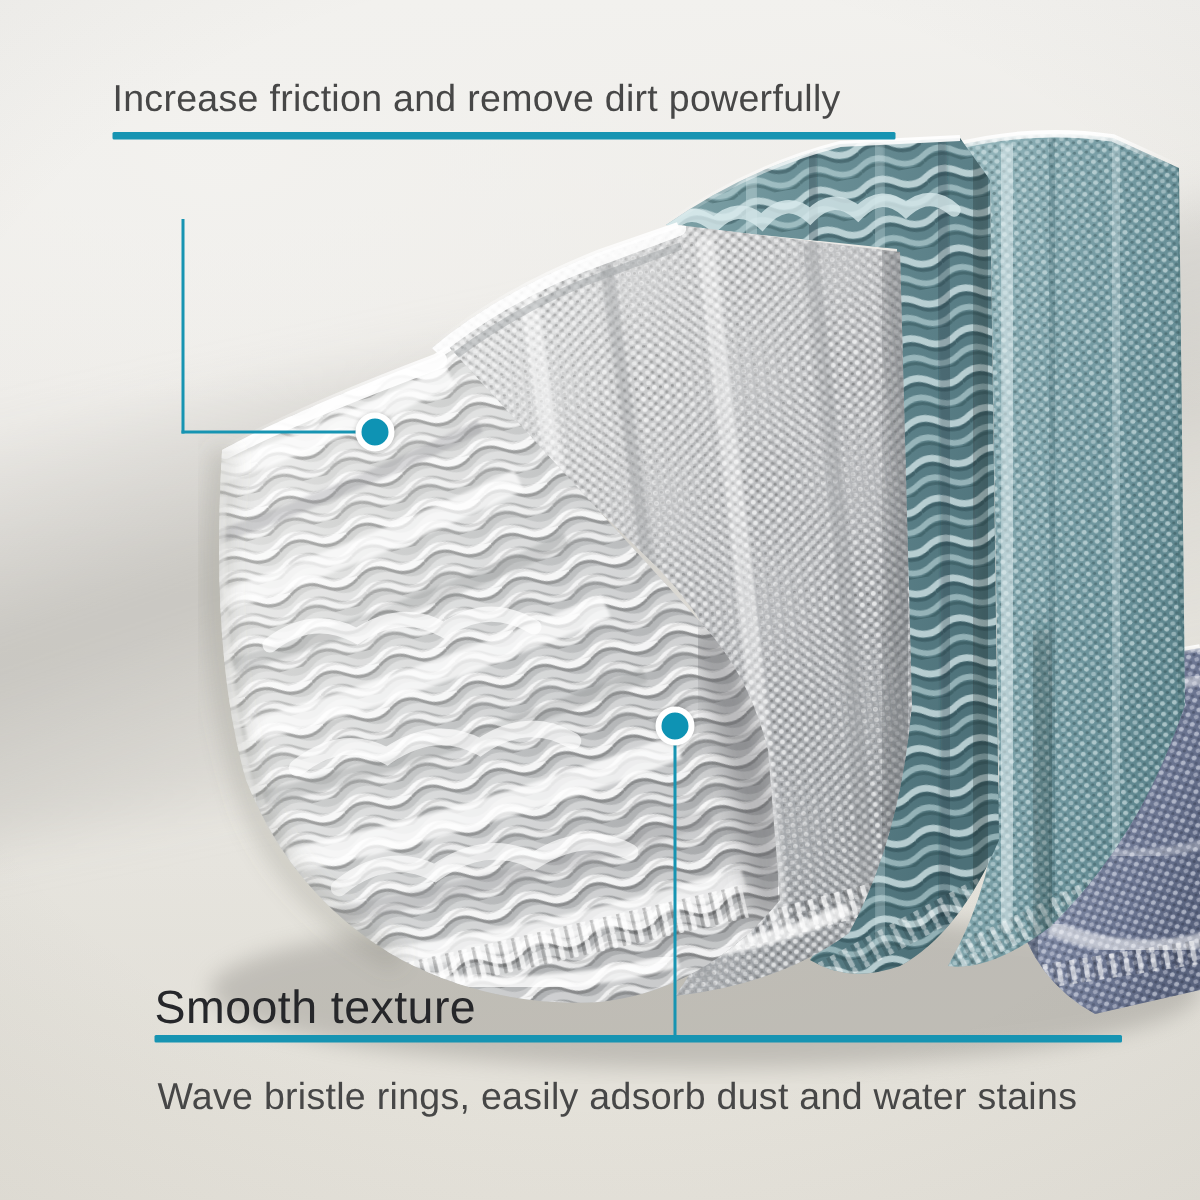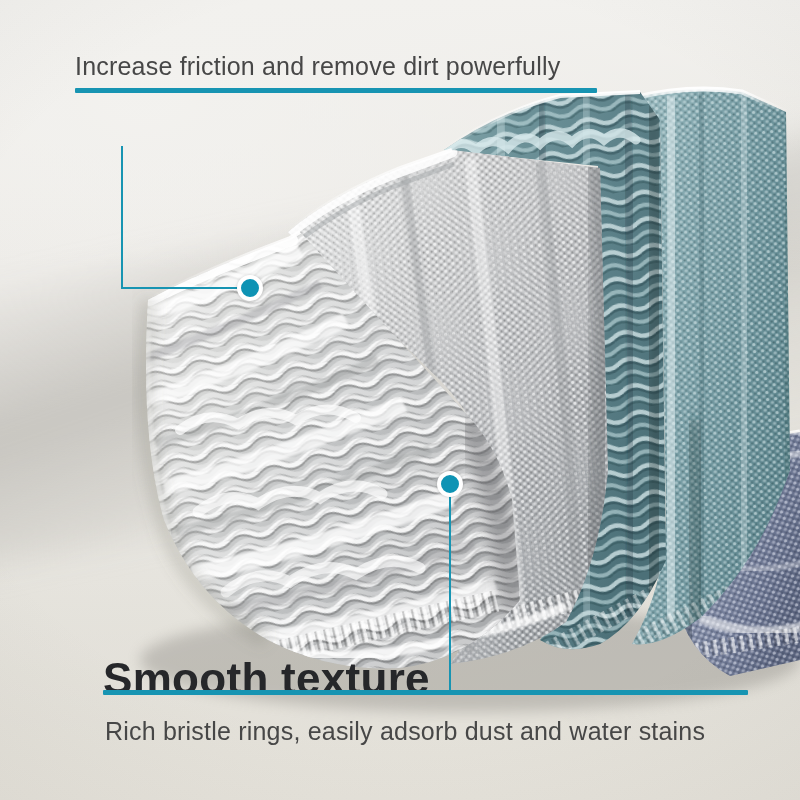--- a/index.html
+++ b/index.html
@@ -46,21 +46,21 @@
     position:absolute;height:5px;background:#1794b2;border-radius:1px;
   }
   .rule-top{left:75px;top:88px;width:522px;}
   .rule-bottom{left:103px;top:690px;width:645px;}
   .h-wave{
     position:absolute;left:74px;top:101px;
     font-size:35px;font-weight:700;color:#26272a;letter-spacing:.3px;white-space:nowrap;
   }
   .h-smooth{
     position:absolute;left:103px;top:654px;
-    font-size:44px;font-weight:700;color:#26272a;letter-spacing:.3px;white-space:nowrap;
+    font-size:31px;font-weight:400;color:#26272a;letter-spacing:.3px;white-space:nowrap;
   }
   .bot-sub{
     position:absolute;left:105px;top:717px;
     font-size:25px;font-weight:300;color:#474747;letter-spacing:.2px;white-space:nowrap;
   }
 
   
   .lead{position:absolute;background:#1794b2;}
   .lead-v-wave{left:121px;top:146px;width:2px;height:143px;}
   .lead-h-wave{left:121px;top:287px;width:131px;height:2px;}
@@ -303,15 +303,15 @@
   <div class="dot dot-wave"></div>
 
   <div class="lead lead-v-smooth"></div>
   <div class="dot dot-smooth"></div>
 
   <div class="top-sub">Increase friction and remove dirt powerfully</div>
   <div class="rule rule-top"></div>
 
   <div class="h-smooth">Smooth texture</div>
   <div class="rule rule-bottom"></div>
-  <div class="bot-sub">Rich bristle rings, easily adsorb dust and water stains</div>
+  <div class="bot-sub">Wave bristle rings, easily adsorb dust and water stains</div>
 
 </div>
 
 </body></html>

